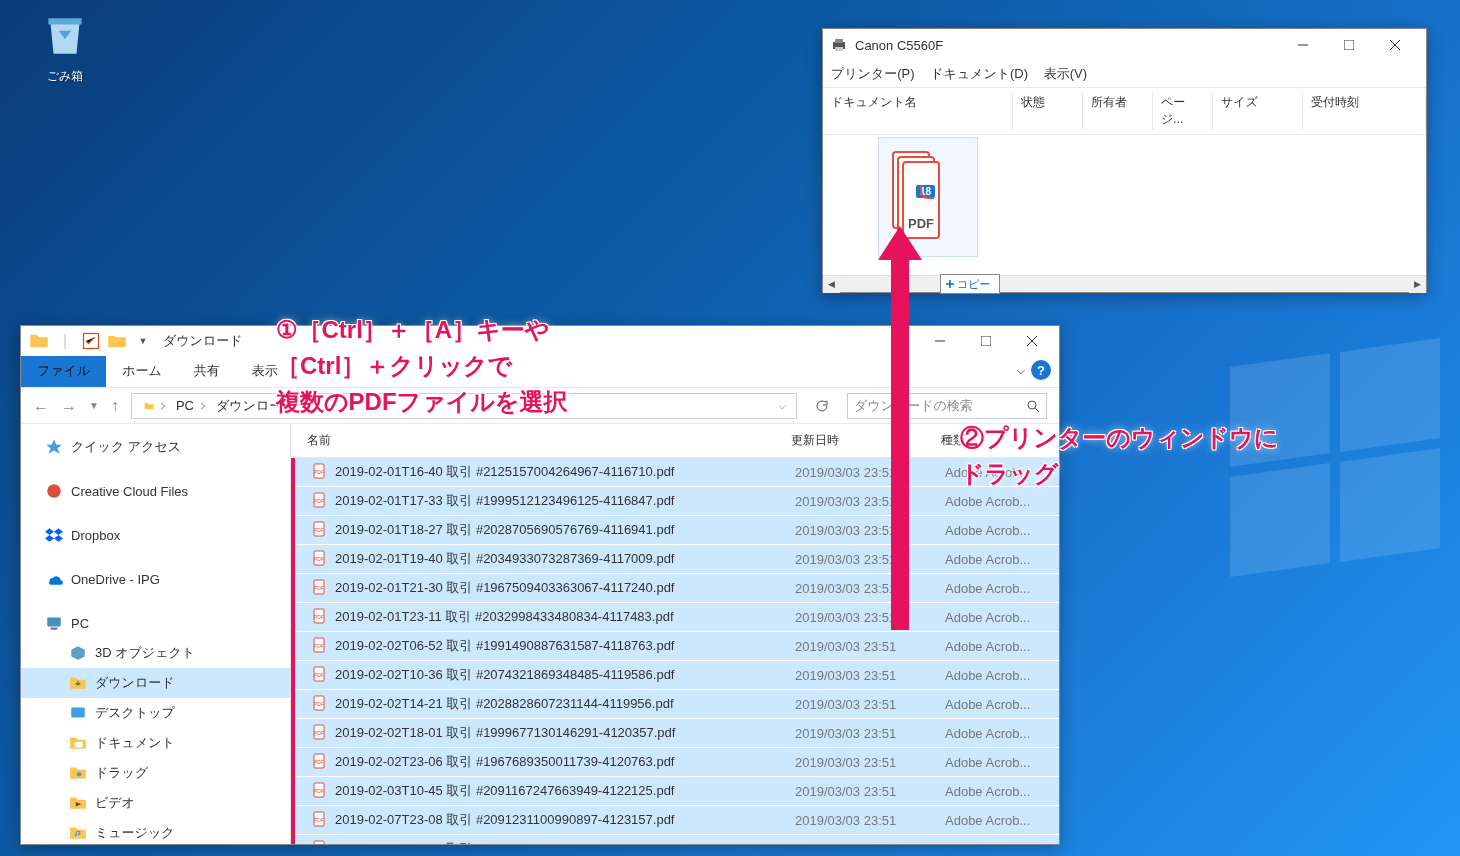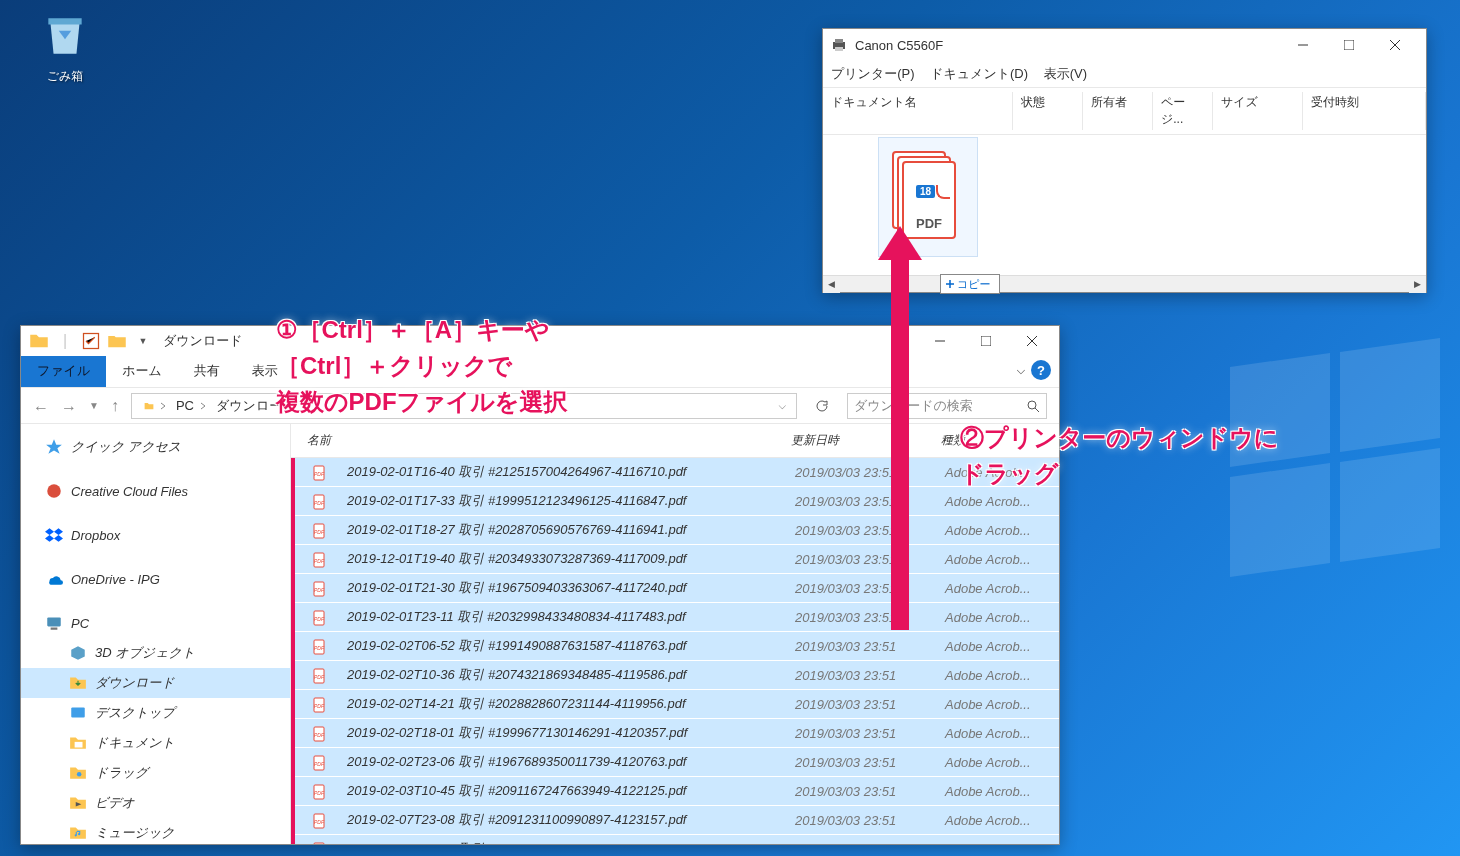--- a/index.html
+++ b/index.html
@@ -23,21 +23,21 @@
 .pw-controls { display: flex; }
 .pw-btn { width: 46px; height: 30px; display: flex; align-items: center; justify-content: center; color: #333; }
 .pw-btn svg { width: 10px; height: 10px; }
 .pw-menu { padding: 4px 8px; font-size: 13px; color: #333; background: #fff; border-bottom: 1px solid #e8e8e8; }
 .pw-menu span { margin-right: 12px; }
 .pw-headers { display: flex; background: #fff; border-bottom: 1px solid #e8e8e8; font-size: 12px; color: #333; padding: 4px 0; }
 .pw-hdr { padding: 2px 8px; border-right: 1px solid #e8e8e8; }
 .pw-body { height: 140px; background: #fff; position: relative; }
 .pw-drag-icon { position: absolute; left: 55px; top: 2px; width: 100px; height: 120px; border: 1px solid #cce0f5; background: #f0f7ff; display: flex; align-items: center; justify-content: center; }
 .pdf-stack { position: relative; width: 72px; height: 92px; }
-.pdf-page { position: absolute; width: 54px; height: 78px; border: 2px solid #e74c3c; border-radius: 4px; background: #fff; }
+.pdf-page { position: absolute; width: 38px; height: 78px; border: 2px solid #e74c3c; border-radius: 4px; background: #fff; }
 .pp1 { left: 0; top: 0; }
 .pp2 { left: 5px; top: 5px; }
 .pp3 { left: 10px; top: 10px; }
 .pp3 .pdf-badge { position: absolute; left: 12px; top: 22px; background: #1976d2; color: white; font-size: 10px; font-weight: bold; padding: 1px 4px; border-radius: 2px; }
 .pp3 .pdf-label { position: absolute; bottom: 6px; left: 0; right: 0; text-align: center; font-size: 13px; font-weight: bold; color: #555; }
 .pp3 .pdf-fold { position: absolute; right: 4px; top: 22px; width: 14px; height: 14px; border: 2px solid #e74c3c; border-top: none; border-right: none; border-radius: 0 0 0 8px; }
 .pw-copy-btn { position: absolute; left: 120px; bottom: -22px; width: 60px; height: 20px; background: #fff; border: 1px solid #888; font-size: 11px; color: #0066cc; display: flex; align-items: center; padding: 0 4px; }
 .pw-copy-btn svg { width: 10px; height: 10px; margin-right: 2px; }
 .pw-scrollbar { height: 17px; background: #f0f0f0; border-top: 1px solid #ddd; position: relative; display: flex; align-items: center; }
 .pw-sb-btn { width: 17px; height: 17px; background: #f0f0f0; display: flex; align-items: center; justify-content: center; font-size: 9px; color: #555; }
@@ -56,36 +56,36 @@
 .ew-help { position: absolute; right: 8px; top: 4px; width: 20px; height: 20px; border-radius: 50%; background: #1976d2; color: white; font-size: 13px; display: flex; align-items: center; justify-content: center; font-weight: bold; }
 .ew-ribbon-expand { position: absolute; right: 34px; top: 8px; font-size: 11px; color: #555; }
 .ew-nav { height: 36px; display: flex; align-items: center; padding: 0 12px; gap: 12px; background: #fff; border-bottom: 1px solid #e8e8e8; }
 .ew-navbtn { font-size: 16px; color: #888; }
 .ew-breadcrumb { flex: 1; display: flex; align-items: center; height: 26px; border: 1px solid #ccc; padding: 0 4px; }
 .ew-crumb { display: flex; align-items: center; font-size: 13px; color: #333; padding: 0 4px; }
 .ew-crumb svg { width: 10px; height: 10px; margin-left: 4px; color: #888; }
 .ew-refresh { width: 26px; height: 26px; display: flex; align-items: center; justify-content: center; color: #555; }
 .ew-search { width: 200px; height: 26px; border: 1px solid #ccc; display: flex; align-items: center; padding: 0 6px; font-size: 13px; color: #888; }
 .ew-search svg { width: 14px; height: 14px; margin-left: auto; color: #555; }
-.ew-body { flex: 1; display: flex; overflow: hidden; font-style: italic; }
+.ew-body { flex: 1; display: flex; overflow: hidden; }
 .ew-sidebar { width: 270px; border-right: 1px solid #e8e8e8; padding: 8px 0; overflow-y: auto; }
 .ew-side-item { display: flex; align-items: center; padding: 6px 8px 6px 24px; font-size: 13px; color: #333; gap: 8px; }
 .ew-side-item.indent { padding-left: 48px; }
 .ew-side-item.selected { background: #cce8ff; }
 .ew-side-item svg, .ew-side-item .icon { width: 18px; height: 18px; flex-shrink: 0; }
 .ew-side-sep { height: 14px; }
 .ew-content { flex: 1; display: flex; flex-direction: column; overflow: hidden; }
 .ew-col-headers { display: flex; border-bottom: 1px solid #e8e8e8; font-size: 12px; color: #333; padding: 6px 0; }
 .ew-col { padding: 2px 10px; }
 .c-name { flex: 0 0 490px; padding-left: 16px; }
 .c-date { flex: 0 0 150px; }
 .c-type { flex: 1; }
 .ew-files { flex: 1; overflow-y: auto; border-left: 4px solid #e6125c; }
 .ew-file-row { display: flex; align-items: center; font-size: 13px; color: #333; padding: 3px 0; background: #cce8ff; border-bottom: 1px solid #fff; }
-.ew-file-row .c-name { display: flex; align-items: flex-end; gap: 20px; }
+.ew-file-row .c-name { display: flex; align-items: flex-start; gap: 8px; }
 .ew-file-row .fi { width: 16px; height: 16px; flex-shrink: 0; }
 .ew-file-row .c-date, .ew-file-row .c-type { color: #777; }
 
 
 .annotation { position: absolute; font-size: 24px; font-weight: bold; color: #e6125c; text-shadow: -1px -1px 0 #fff, 1px -1px 0 #fff, -1px 1px 0 #fff, 1px 1px 0 #fff, 0 0 8px rgba(255,255,255,0.9); line-height: 1.5; }
 .arrow { position: absolute; }
 </style>
 </head>
 <body>
 
@@ -386,21 +386,21 @@
             </div>
     <div class="ew-col c-date">2019/03/03 23:51</div>
     <div class="ew-col c-type">Adobe Acrob...</div>
           </div>
           <div class="ew-file-row">
     <div class="ew-col c-name">
               <svg class="fi" viewBox="0 0 16 16">
                 <rect x="3" y="1" width="10" height="14" fill="#fff" stroke="#e74c3c" rx="1"></rect>
                 <text x="8" y="11" font-size="5" fill="#e74c3c" text-anchor="middle">PDF</text>
               </svg>
-              <span>2019-12-01T19-40 取引 #2034933073287369-4117009.pdf</span>
+              <span>2019-02-01T19-40 取引 #2034933073287369-4117009.pdf</span>
             </div>
     <div class="ew-col c-date">2019/03/03 23:51</div>
     <div class="ew-col c-type">Adobe Acrob...</div>
           </div>
           <div class="ew-file-row">
     <div class="ew-col c-name">
               <svg class="fi" viewBox="0 0 16 16">
                 <rect x="3" y="1" width="10" height="14" fill="#fff" stroke="#e74c3c" rx="1"></rect>
                 <text x="8" y="11" font-size="5" fill="#e74c3c" text-anchor="middle">PDF</text>
               </svg>

